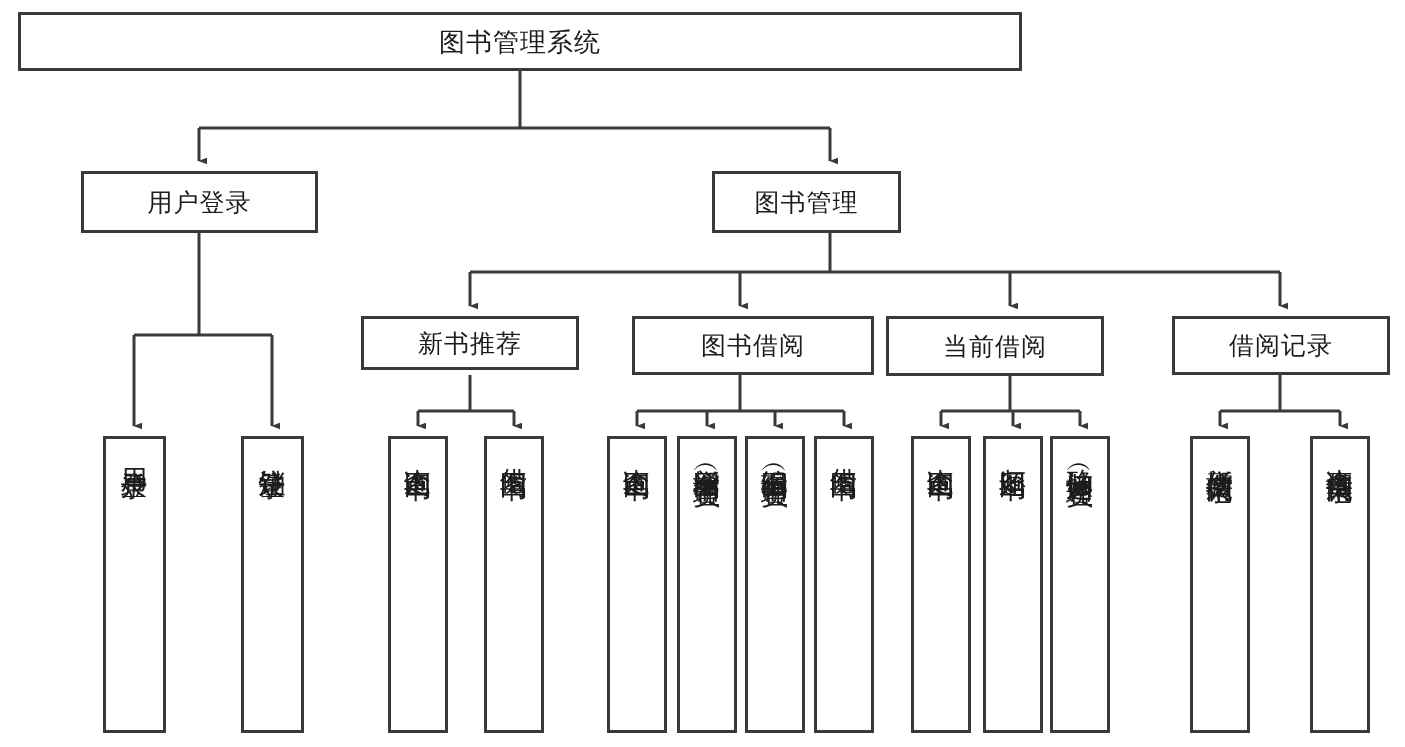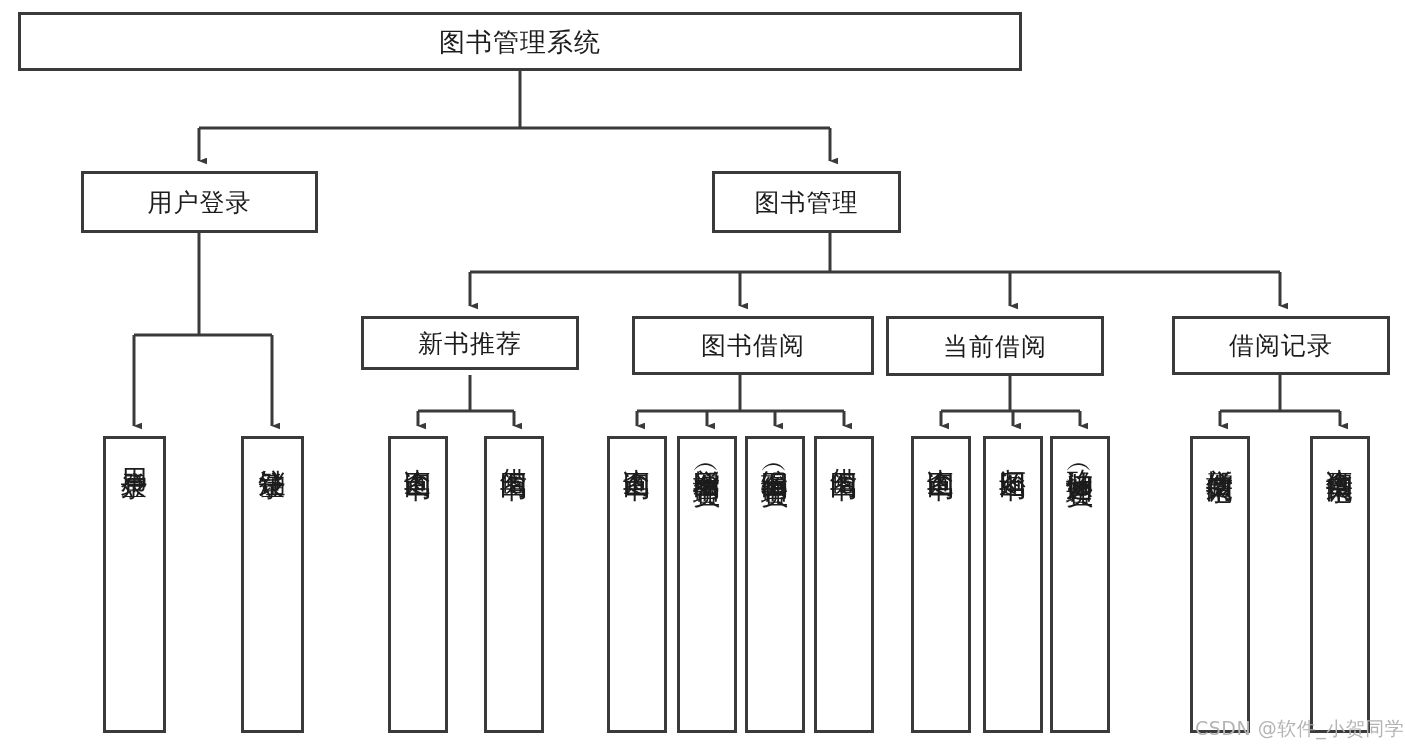--- a/index.html
+++ b/index.html
@@ -176,15 +176,14 @@
         <span class="label">确认归还（管理员）</span>
       </div>
       <div class="node vert" style="left: 1190px; top: 436px; width: 60px; height: 297px;">
         <span class="label">新增借阅记录</span>
       </div>
       <div class="node vert" style="left: 1310px; top: 436px; width: 60px; height: 297px;">
         <span class="label">查询借阅记录</span>
       </div>
     </div>
 
-  <div class="watermark" style="left: 1195px; top: 716px;">CSDN @软件_小贺同学</div>
 
 </div>
 
 </body></html>

